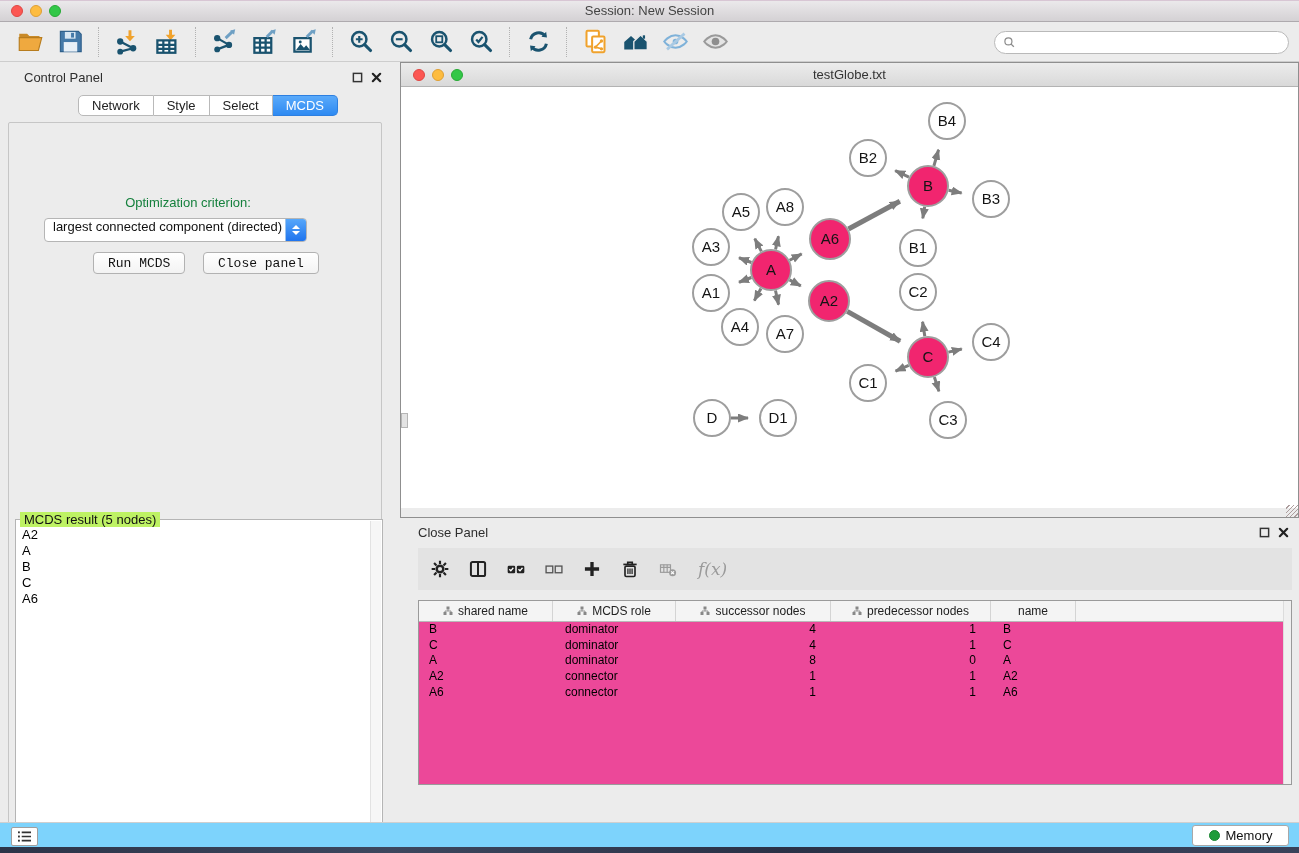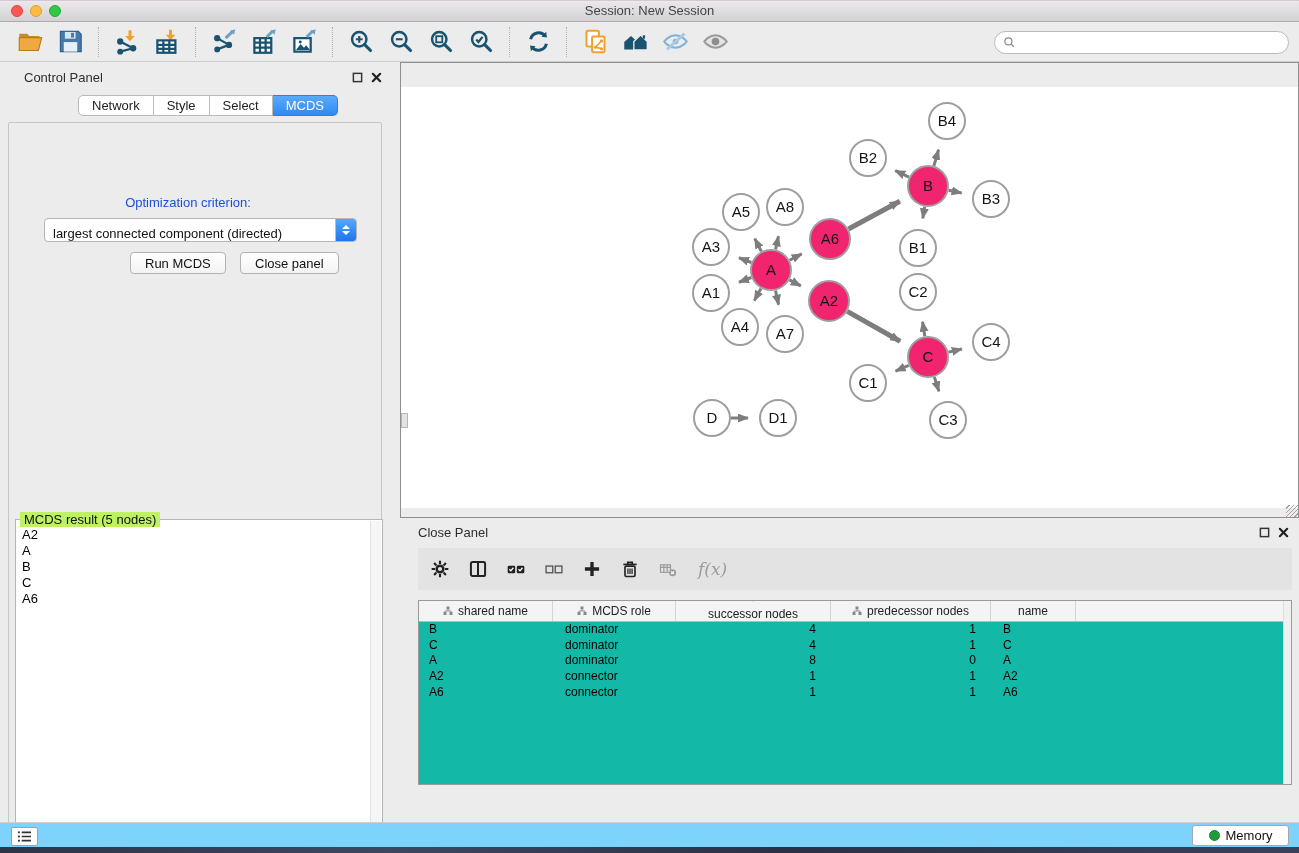--- a/index.html
+++ b/index.html
@@ -66,38 +66,38 @@
   .cp-tabs { top:33px; left:78px; }
   .seg {
     height:21px; line-height:19px; font-size:13px; color:#222;
     background:#fff; border:1px solid #b9b9b9; border-left:none; padding:0 13px;
   }
   .seg:first-child { border-left:1px solid #b9b9b9; border-radius:5px 0 0 5px; }
   .seg:last-child  { border-radius:0 5px 5px 0; }
   .seg.active {
     background:linear-gradient(#5aaafa,#2e8af2); color:#fff; border-color:#2d7fe0;
   }
-  .opt-label { position:absolute; top:72px; left:0; width:390px; text-align:center; font-size:13px; color:#1d4ed8; }
+  .opt-label { position:absolute; top:72px; left:0; width:390px; text-align:center; font-size:13px; color:#15803d; }
   .dropdown {
-    position:absolute; top:95px; left:43px; width:313px; height:24px;
+    position:absolute; top:95px; left:43px; width:263px; height:24px;
     background:#fff; border:1px solid #b5b5b5; border-radius:4px;
-    display:flex; align-items:flex-end; overflow:hidden;
+    display:flex; align-items:flex-start; overflow:hidden;
   }
   .dropdown .dd-text { flex:1; font-size:13px; padding-left:8px; color:#111; white-space:nowrap; }
   .dd-stepper {
     width:21px; height:100%; background:linear-gradient(#56a7fa,#1f74ee);
     border-left:1px solid #9cc4ef; display:flex; flex-direction:column; align-items:center; justify-content:center; gap:2px;
   }
   .dd-stepper i { display:block; width:0; height:0; border-left:4px solid transparent; border-right:4px solid transparent; }
   .dd-up { border-bottom:4px solid #fff; }
   .dd-down { border-top:4px solid #fff; }
   .btn {
     position:absolute; height:22px; background:linear-gradient(#ffffff,#f3f3f3);
     border:1px solid #b2b2b2; border-radius:4px; font-size:13px; color:#111;
-    font-family:Liberation Sans, sans-serif; padding:0 14px;margin-left:37px;
+    font-family:Liberation Mono, monospace; padding:0 14px;
   }
   .run-btn { top:129px; left:92px; }
   .closep-btn { top:129px; left:202px; }
 
   .fieldset {
     position:absolute; top:396px; left:14px; width:368px; height:340px;
     border:1px solid #b5b5b5; background:#fff;
   }
   .fieldset legend.lg {
     position:absolute; top:-8px; left:4px; background:#bef264; padding:0 4px;
@@ -133,21 +133,21 @@
   .tp-ctrl { position:absolute; top:9px; right:10px; }
   .tp-toolbar {
     position:absolute; top:30px; left:18px; width:874px; height:42px;
     background:#e3e3e3; display:flex; align-items:center; padding-left:8px; gap:10px;
   }
   .ttbtn { width:28px; height:28px; border:none; background:transparent; display:flex; align-items:center; justify-content:center; }
   .ttbtn svg { width:20px; height:20px; }
   .fx { font-family:"DejaVu Serif", serif; font-style:italic; font-size:17px; color:#9a9a9a; padding-left:6px; }
   .tbl {
     position:absolute; top:82px; left:18px; width:874px; height:185px;
-    background:#14b8a6; border:1px solid #9a9a9a;
+    background:#ec4899; border:1px solid #9a9a9a;
   }
   .tbl-head { display:flex; height:21px; background:#f4f4f4; border-bottom:1px solid #b9b9b9; }
   .th {
     display:flex; align-items:center; justify-content:center; gap:5px;
     font-size:12px; color:#222; border-right:1px solid #d4d4d4; height:100%;
   }
   .tr { display:flex; height:15.7px; }
   .td { font-size:12px; color:#000; line-height:15.7px; white-space:nowrap; overflow:hidden; }
   .tbl-track { position:absolute; top:0; right:0; bottom:0; width:8px; background:#f0f0f0; border-left:1px solid #dcdcdc; }
   .tp-tabs { top:272px; left:271px; }
@@ -366,20 +366,26 @@
           <div class="item">B</div>
           <div class="item">C</div>
           <div class="item">A6</div>
         </div>
       <div class="list-track"></div>
     </div>
   </div>
 </div>
 
 <div class="net-window">
+  <div class="inner-titlebar">
+    <span class="tl-dot dot-red" style="left:12px"></span>
+    <span class="tl-dot dot-yellow" style="left:31px"></span>
+    <span class="tl-dot dot-green" style="left:50px"></span>
+    <div class="inner-title">testGlobe.txt</div>
+  </div>
   <div class="canvas">
     <svg id="graph-svg" width="897" height="421" viewBox="0 0 897 421">
         <defs>
           <marker id="arrow" markerUnits="userSpaceOnUse" markerWidth="12" markerHeight="10" refX="10" refY="4.5" orient="auto">
             <path d="M0 0L11 4.5L0 9z" fill="#7D7D7D"></path>
           </marker>
         </defs>
         <line x1="360.3521187036509" y1="164.3474294937251" x2="353.782687566213" y2="151.64652929467846" stroke="#7D7D7D" stroke-width="3" marker-end="url(#arrow)"></line>
         <line x1="374.5555396141918" y1="162.500071736137" x2="377.4920862654403" y2="149.28561180551858" stroke="#7D7D7D" stroke-width="3" marker-end="url(#arrow)"></line>
         <line x1="350.39133153665693" y1="175.4833437557185" x2="338.0123835190615" y2="170.73808034897357" stroke="#7D7D7D" stroke-width="3" marker-end="url(#arrow)"></line>
@@ -565,21 +571,21 @@
         </div>
         <div class="th" style="width: 123px;">
           <svg width="10" height="10" viewBox="0 0 10 10">
             <rect x="3.5" y="0.5" width="3" height="3" fill="#888"></rect>
             <rect x="0.5" y="6" width="3" height="3" fill="#888"></rect>
             <rect x="6.5" y="6" width="3" height="3" fill="#888"></rect>
             <path d="M5 3.5V5M2 6V5h6v1" stroke="#888" fill="none" stroke-width="0.9"></path>
           </svg>
           <span>MCDS role</span>
         </div>
-        <div class="th" style="width: 155px; flex-direction: column;">
+        <div class="th" style="width: 155px;">
           <svg width="10" height="10" viewBox="0 0 10 10">
             <rect x="3.5" y="0.5" width="3" height="3" fill="#888"></rect>
             <rect x="0.5" y="6" width="3" height="3" fill="#888"></rect>
             <rect x="6.5" y="6" width="3" height="3" fill="#888"></rect>
             <path d="M5 3.5V5M2 6V5h6v1" stroke="#888" fill="none" stroke-width="0.9"></path>
           </svg>
           <span>successor nodes</span>
         </div>
         <div class="th" style="width: 160px;">
           <svg width="10" height="10" viewBox="0 0 10 10">

